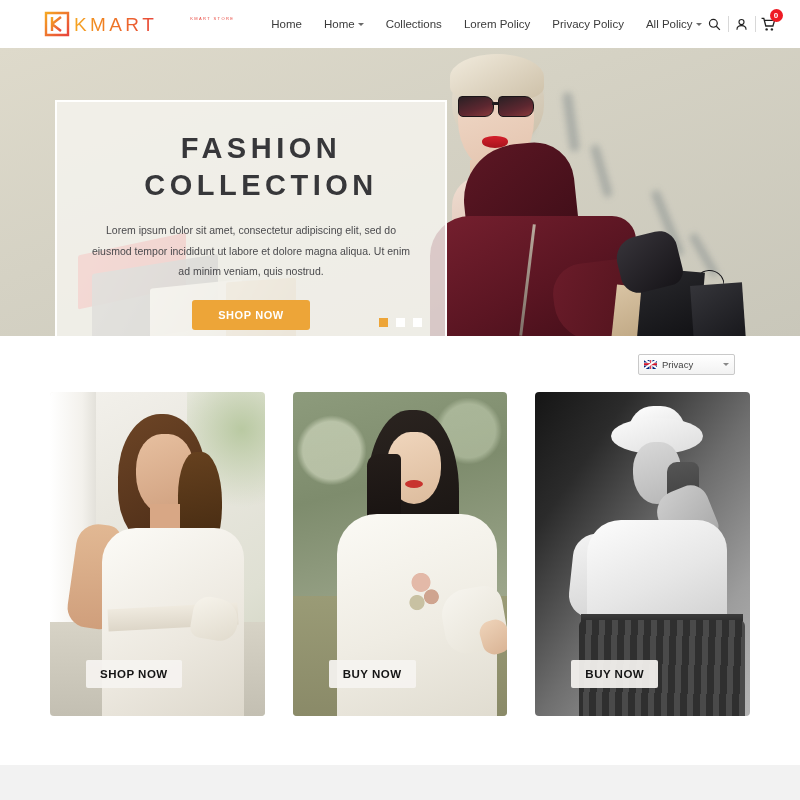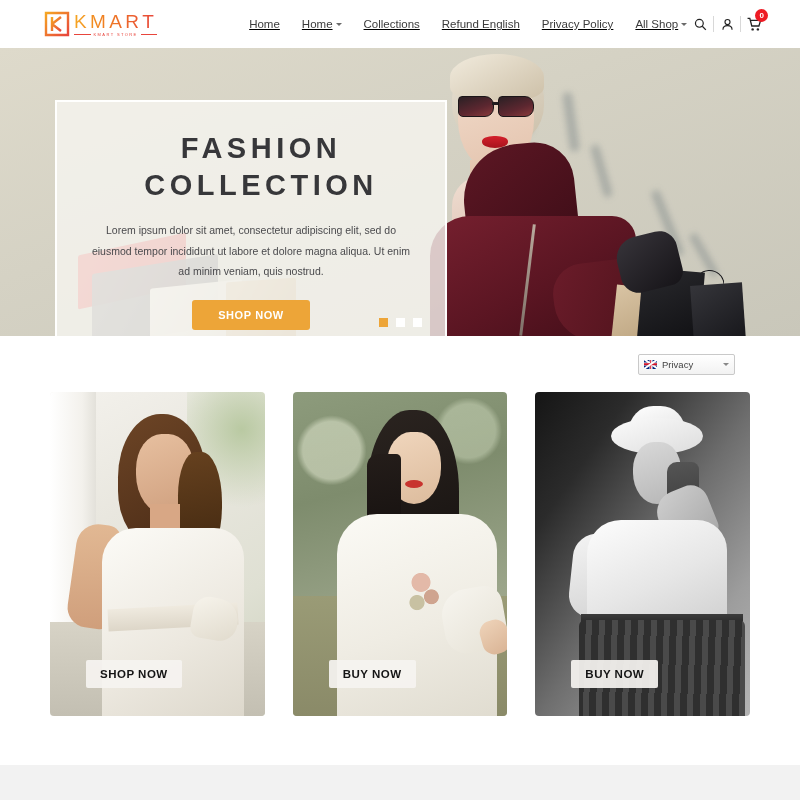--- a/index.html
+++ b/index.html
@@ -23,21 +23,21 @@
     display: flex;
     align-items: center;
     margin-left: 44px;
     gap: 4px;
   }
   .logo-k {
     width: 26px; height: 26px;
     position: relative;
     flex: 0 0 auto;
   }
-  .logo-text-block { display: flex; flex-direction: column; align-items: flex-start; }
+  .logo-text-block { display: flex; flex-direction: row; align-items: flex-start; gap: 30px; }
   .logo-text {
     font-size: 19px;
     letter-spacing: 3.4px;
     font-weight: 400;
     background: linear-gradient(90deg, #F5A623 0%, #F08020 35%, #E8453C 100%);
     -webkit-background-clip: text;
     background-clip: text;
     color: transparent;
     line-height: 1;
   }
@@ -48,22 +48,21 @@
   .logo-sub .rule { flex: 1 1 auto; height: 1px; background: #E8453C; }
   .logo-sub .sub-text {
     font-size: 4px; letter-spacing: 1.4px;
     color: #E8453C; line-height: 1; white-space: nowrap;
   }
 
   .nav {
     display: flex;
     align-items: center;
     gap: 22px;
-    margin-left: 92px;
-    text-decoration: underline;
+    margin-left: 34px;
   }
   .nav-item {
     font-size: 11.5px;
     color: #3b3b3b;
     white-space: nowrap;
     display: flex;
     align-items: center;
     gap: 3px;
     cursor: pointer;
   }
@@ -545,27 +544,27 @@
       <span>Home</span>
     </div>
     <div class="nav-item">
       <span>Home</span>
       <i class="caret"></i>
     </div>
     <div class="nav-item">
       <span>Collections</span>
     </div>
     <div class="nav-item">
-      <span>Refund English</span>
+      <span>Lorem Policy</span>
     </div>
     <div class="nav-item">
       <span>Privacy Policy</span>
     </div>
     <div class="nav-item">
-      <span>All Shop</span>
+      <span>All Policy</span>
       <i class="caret"></i>
     </div>
   </nav>
 
   <div class="head-icons">
     <div class="head-icon">
       <svg width="13" height="13" viewBox="0 0 16 16">
         <circle cx="6.6" cy="6.6" r="4.8" fill="none" stroke="#222" stroke-width="1.5"></circle>
         <line x1="10.2" y1="10.2" x2="14.6" y2="14.6" stroke="#222" stroke-width="1.5"></line>
       </svg>

